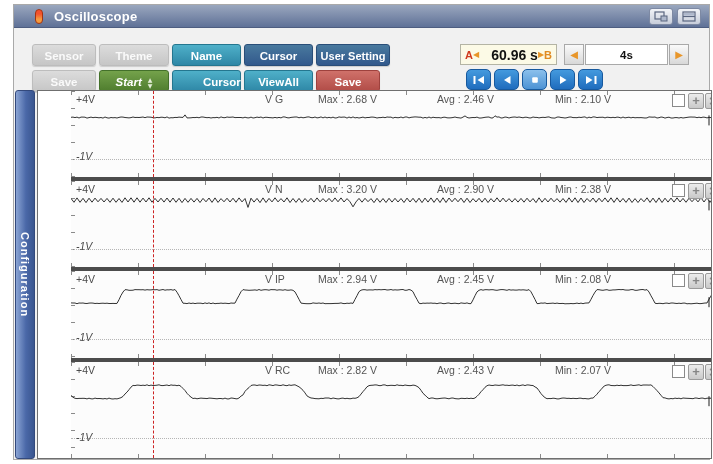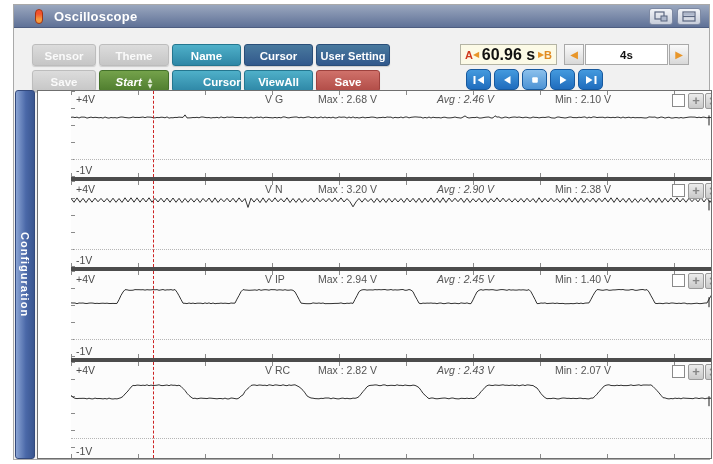--- a/index.html
+++ b/index.html
@@ -28,21 +28,21 @@
   .btn.red  { background:linear-gradient(#d0716a,#b14c47); border:1px solid #9e413d; }
   .spin { display:inline-block; vertical-align:middle; margin-left:6px; line-height:6px; }
   .spin span { display:block; font-size:6px; color:#e4eed8; font-family:"DejaVu Sans", sans-serif; }
 
   
   .ab-box { position:absolute; left:446px; top:16px; width:97px; height:21px; background:#fcfae6;
     border:1px solid #b4b4a4; display:flex; align-items:center; padding:0 4px; }
   .ab-a { color:#d03b1f; font-weight:bold; font-size:11px; }
   .ab-b { color:#e08a21; font-weight:bold; font-size:11px; }
   .ab-arrow { color:#e8962a; font-size:8px; font-family:"DejaVu Sans", sans-serif; }
-  .ab-val { flex:1; text-align:center; font-weight:bold; font-size:16px; color:#111; }
+  .ab-val { flex:1; text-align:right; font-weight:bold; font-size:14px; color:#111; }
   .stepbtn { position:absolute; top:16px; width:20px; height:21px; background:linear-gradient(#fafafa,#d8d8d8);
     border:1px solid #a9a9a9; text-align:center; line-height:20px; font-size:10px; color:#e8962a;
     font-family:"DejaVu Sans", sans-serif; }
   .stepbtn.left { left:550px; } .stepbtn.right { left:655px; }
   .range-box { position:absolute; left:571px; top:16px; width:83px; height:21px; background:#fff;
     border:1px solid #a9a9a9; text-align:center; line-height:20px; font-size:11.5px; font-weight:bold; color:#111; }
 
   
   .pb { position:absolute; top:41px; width:25px; height:21px; border-radius:5px;
     background:linear-gradient(#449ade,#1f6cbd); border:1px solid #17599e; }
@@ -65,24 +65,24 @@
     background:repeating-linear-gradient(to right,#8a8a8a 0 1px,transparent 1px 67px); }
   .ticks-top { top:0; } .ticks-bottom { bottom:0; }
   .ticks-left { position:absolute; left:0; top:0; width:4px; height:100%;
     background:repeating-linear-gradient(to bottom,#8a8a8a 0 1px,transparent 1px 17px); }
   .zero-line { position:absolute; left:0; right:0; top:calc(80% - 1px); border-top:1px dotted #b5b5b5; }
   .wave { position:absolute; left:0; top:0; }
   .cursor-a { position:absolute; top:0; bottom:0; left:82px; width:0; border-left:1px dashed #cc2222; }
   .cursor-b { position:absolute; top:0; bottom:0; left:664px; width:0; border-left:1px dashed #444; }
   .lbl { position:absolute; font-size:10.5px; color:#4a4a4a; white-space:nowrap; }
   .lbl.ytop { left:5px; top:2px; }
-  .lbl.ybot { left:5px; bottom:1px; }
+  .lbl.ybot { left:5px; bottom:15px;font-style:italic; }
   .lbl.cname { left:194px; top:2px; color:#555; }
   .lbl.max { left:247px; top:2px; color:#555; }
-  .lbl.avg { left:366px; top:2px; color:#555;font-style:italic; }
+  .lbl.avg { left:366px; top:2px; color:#555; }
   .lbl.min { left:484px; top:2px; color:#555; }
   .chk { position:absolute; left:601px; top:3px; width:13px; height:13px; background:#fff; border:1px solid #8a8a8a; }
   .mini { position:absolute; top:2px; width:16px; height:16px; border:1px solid #9a9a9a; border-radius:2px;
     background:linear-gradient(#ececec,#c9c9c9); text-align:center; line-height:14px; font-size:13px;
     font-weight:bold; color:#858585; }
   .mini.plus { left:617px; } .mini.close { left:634px; font-size:14px; }
   .b-label { position:absolute; left:649px; bottom:2px; font-size:10px; color:#333; }
 </style>
 </head>
 <body>
@@ -220,21 +220,21 @@
             <polyline points="0,31.9 2,32.0 4,32.0 6,32.7 8,32.0 10,32.1 12,32.0 14,32.4 16,32.5 18,32.1 20,32.0 22,32.1 24,32.5 26,32.3 28,32.5 30,32.3 32,32.2 34,32.4 36,32.2 38,32.5 40,32.5 42,32.4 44,32.5 46,32.4 48,28.7 50,24.4 52,21.0 54,18.7 56,18.8 58,19.3 60,19.3 62,19.2 64,18.6 66,18.7 68,18.7 70,18.8 72,18.7 74,19.1 76,18.7 78,18.9 80,18.9 82,18.6 84,18.8 86,18.6 88,19.3 90,18.9 92,18.5 94,19.2 96,18.8 98,18.9 100,18.6 102,19.2 104,18.5 106,21.2 108,24.7 110,28.5 112,32.2 114,32.3 116,32.6 118,32.0 120,32.5 122,32.1 124,32.6 126,32.2 128,32.2 130,32.2 132,32.7 134,31.9 136,32.5 138,31.9 140,32.7 142,32.0 144,32.7 146,32.4 148,32.4 150,32.1 152,32.4 154,32.2 156,32.4 158,32.6 160,32.0 162,32.2 164,32.1 166,28.1 168,24.5 170,20.7 172,18.6 174,19.0 176,19.1 178,19.3 180,19.2 182,19.1 184,18.9 186,19.3 188,18.5 190,19.3 192,18.9 194,18.7 196,18.8 198,19.2 200,18.6 202,18.7 204,18.7 206,19.2 208,18.8 210,18.9 212,19.2 214,18.7 216,19.2 218,19.2 220,18.9 222,19.3 224,20.9 226,24.5 228,28.3 230,32.1 232,32.4 234,32.6 236,32.7 238,32.7 240,32.6 242,31.9 244,32.2 246,32.3 248,32.0 250,32.4 252,32.0 254,32.7 256,32.6 258,32.6 260,32.6 262,32.5 264,32.4 266,32.4 268,32.3 270,31.9 272,32.5 274,32.6 276,32.2 278,32.4 280,32.0 282,32.4 284,28.4 286,24.7 288,20.7 290,19.2 292,18.7 294,18.7 296,19.1 298,18.9 300,18.9 302,19.0 304,18.6 306,18.8 308,18.6 310,18.8 312,18.6 314,18.5 316,19.0 318,18.9 320,18.5 322,19.1 324,18.8 326,19.0 328,18.9 330,18.6 332,18.5 334,19.3 336,19.2 338,18.5 340,19.1 342,20.7 344,24.9 346,28.4 348,32.2 350,32.7 352,32.1 354,32.3 356,32.1 358,32.2 360,32.0 362,32.3 364,32.2 366,32.7 368,32.1 370,32.0 372,32.6 374,32.6 376,32.1 378,32.0 380,32.6 382,32.4 384,32.2 386,32.5 388,32.7 390,31.9 392,32.2 394,32.4 396,31.9 398,32.6 400,32.6 402,28.9 404,24.7 406,20.9 408,19.3 410,18.6 412,19.2 414,18.7 416,18.7 418,18.9 420,18.7 422,18.7 424,19.1 426,19.3 428,18.9 430,18.6 432,18.6 434,18.9 436,19.3 438,18.6 440,19.1 442,18.9 444,19.1 446,19.1 448,18.8 450,19.0 452,18.8 454,19.0 456,19.3 458,18.6 460,20.8 462,24.6 464,28.4 466,32.6 468,32.5 470,32.0 472,32.2 474,31.9 476,32.6 478,32.4 480,32.3 482,32.1 484,32.5 486,32.1 488,32.5 490,32.5 492,32.4 494,32.8 496,32.7 498,32.7 500,32.5 502,32.7 504,32.5 506,32.1 508,32.6 510,32.1 512,32.7 514,32.1 516,32.0 518,31.9 520,28.3 522,24.5 524,21.1 526,18.6 528,18.7 530,19.1 532,19.3 534,18.9 536,18.7 538,19.3 540,19.2 542,18.9 544,18.9 546,18.7 548,18.5 550,18.7 552,18.5 554,19.0 556,19.1 558,19.1 560,18.6 562,18.6 564,19.3 566,19.3 568,18.9 570,18.6 572,18.5 574,19.1 576,18.6 578,21.0 580,24.8 582,28.3 584,32.2 586,32.6 588,32.3 590,32.4 592,32.7 594,32.2 596,32.1 598,32.5 600,32.0 602,32.0 604,32.3 606,32.5 608,32.2 610,32.5 612,32.1 614,32.1 616,32.8 618,32.6 620,32.8 622,32.6 624,32.4 626,32.2 628,32.6 630,32.6 632,32.3 634,32.0 636,32.0 638,28.2 640,25.0 642,20.7 644,19.3 646,18.6 648,18.8 650,18.9 652,18.8 654,19.1 656,19.2 658,18.9 660,18.8 662,18.9 664,19.2 666,18.8 668,18.6 670,18.5 672,18.9" fill="none" stroke="#1c1c1c" stroke-width="0.9"></polyline>
             <line x1="638" x2="638" y1="26.2" y2="36.2" stroke="#1c1c1c" stroke-width="1"></line>
           </svg>
         <div class="cursor-a"></div>
         <div class="cursor-b"></div>
         <span class="lbl ytop">+4V</span>
         <span class="lbl ybot">-1V</span>
         <span class="lbl cname">V IP</span>
         <span class="lbl max">Max : 2.94 V</span>
         <span class="lbl avg">Avg : 2.45 V</span>
-        <span class="lbl min">Min : 1.40 V</span>
+        <span class="lbl min">Min : 2.08 V</span>
         <span class="chk"></span>
         <span class="mini plus">+</span>
         <span class="mini close">×</span>
         <div class="ticks-bottom"></div>
       </div>
 
       <div class="channel ch4">
         <div class="ticks-top"></div>
         <div class="ticks-left"></div>
         <div class="zero-line"></div>

